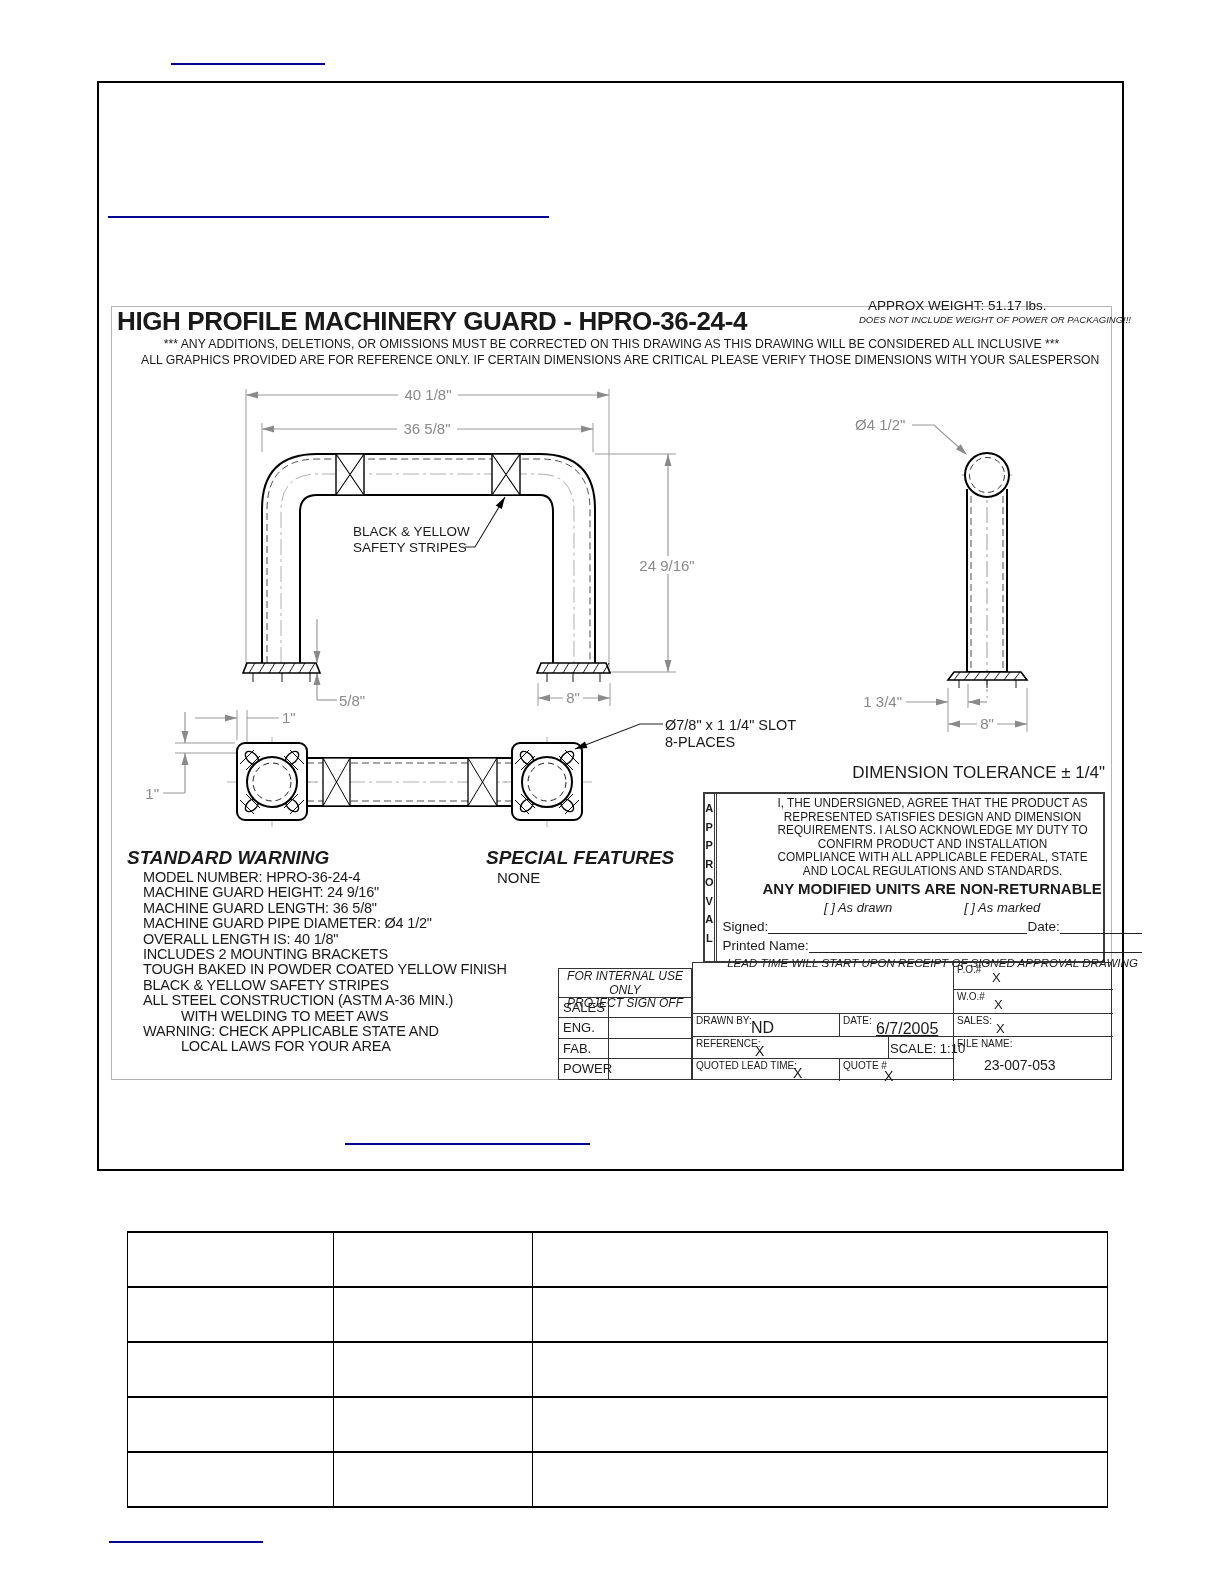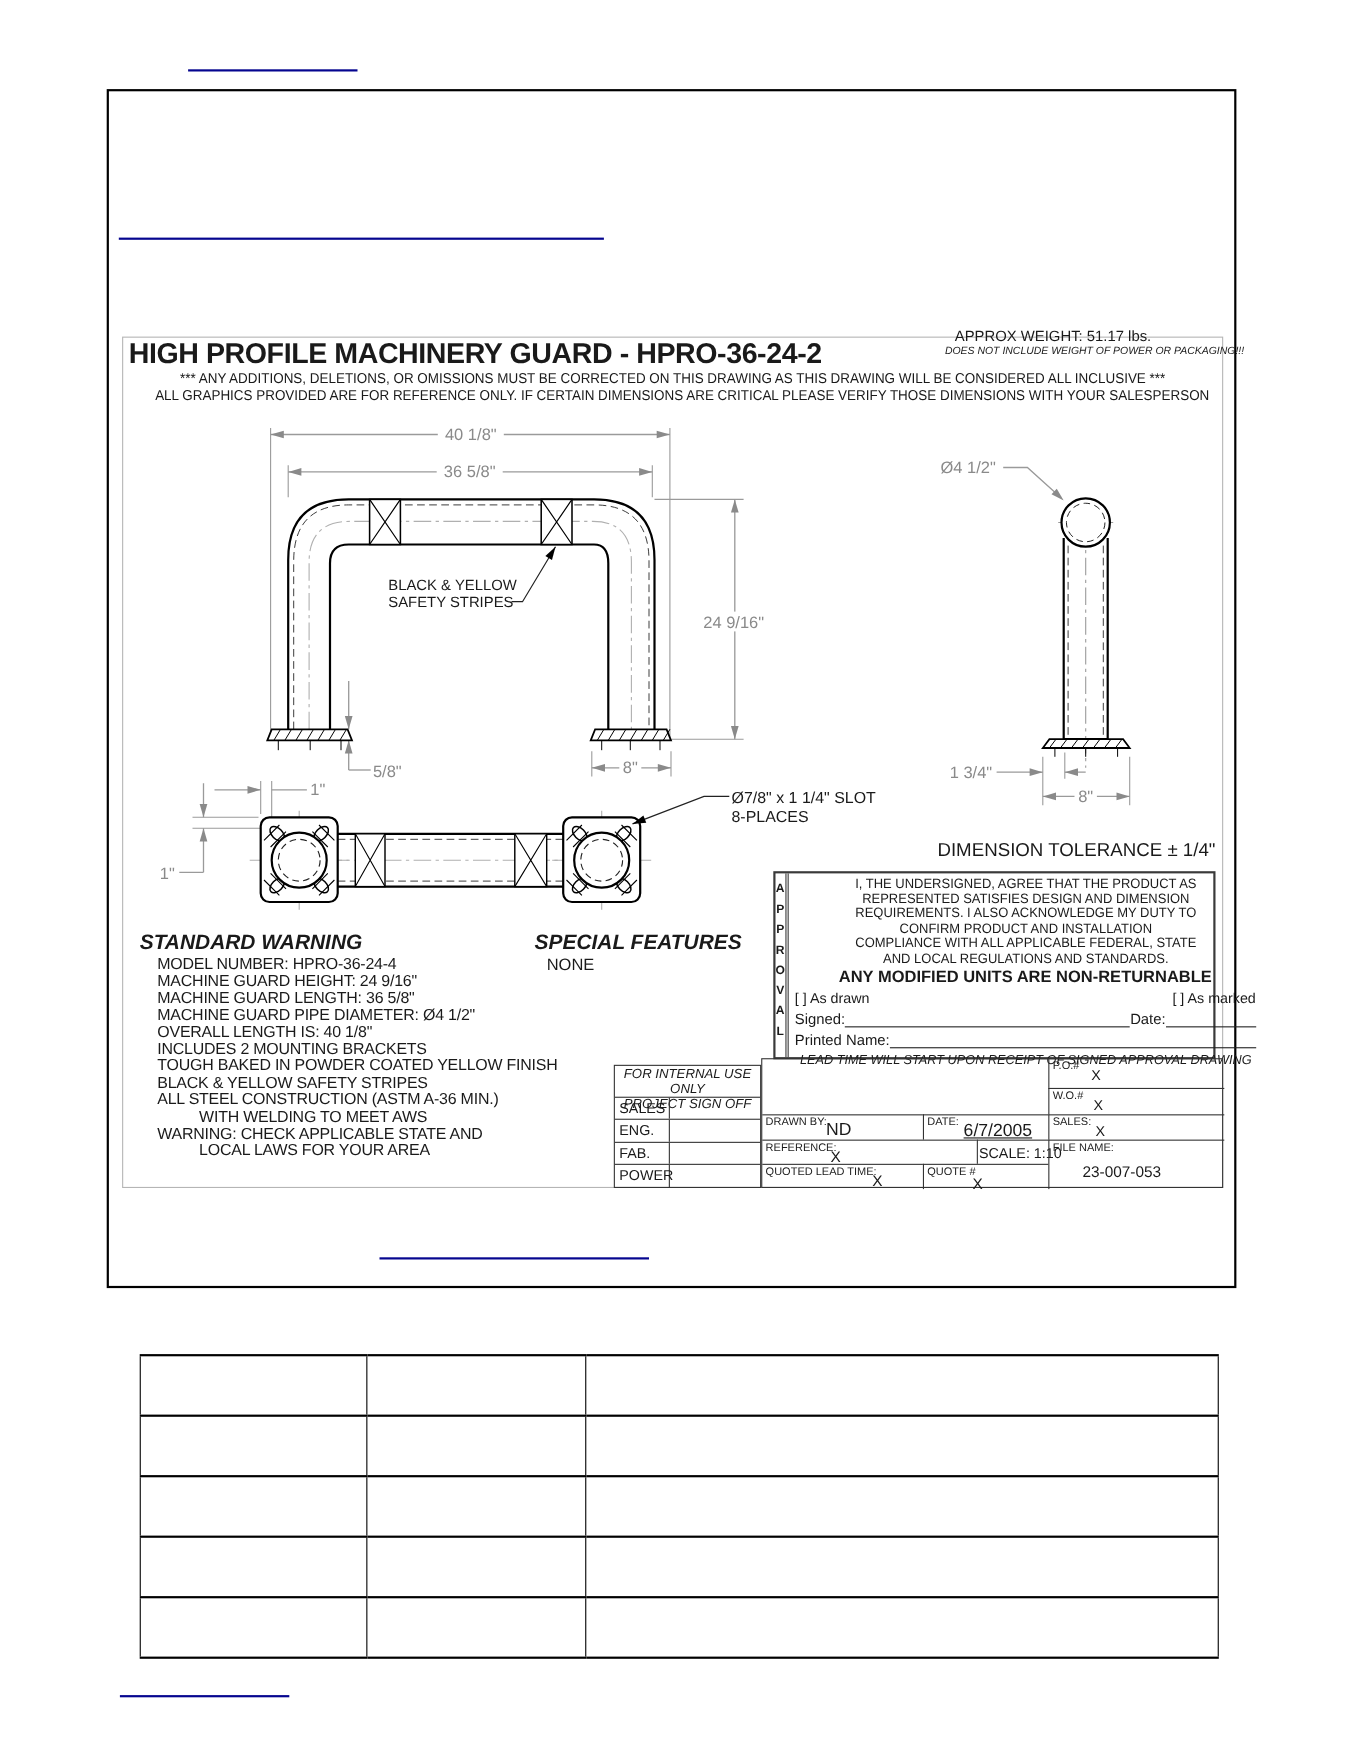--- a/index.html
+++ b/index.html
@@ -19,21 +19,21 @@
   .feat-list{position:absolute;left:143px;top:870px;font-size:14.5px;line-height:15.4px;letter-spacing:-0.2px;white-space:nowrap;}
   .feat-list .ind1{padding-left:38px;}
   .none{position:absolute;left:497px;top:869px;font-size:15px;}
   
   .approval{position:absolute;left:703px;top:792px;width:402px;height:171px;border:2px solid #3a3a3a;display:flex;box-sizing:border-box;}
   .appr-letters{width:21px;border-right:3px double #3a3a3a;display:flex;flex-direction:column;align-items:center;padding-top:5px;}
   .appr-letters span{font-size:11px;font-weight:bold;line-height:18.5px;}
   .appr-body{flex:1;padding:3px 6px 2px 6px;display:flex;flex-direction:column;}
   .appr-line{font-size:12.3px;line-height:13.6px;text-align:center;transform:scaleX(.96);transform-origin:center;white-space:nowrap;}
   .appr-bold{font-size:15px;font-weight:bold;text-align:center;margin-top:1px;white-space:nowrap;}
-  .appr-checks{display:flex;justify-content:space-between;gap:72px;font-size:13px;margin-top:3px;}
+  .appr-checks{display:flex;justify-content:center;gap:72px;font-size:13px;margin-top:3px;font-style:italic;}
   .appr-sig{display:flex;align-items:flex-end;font-size:13.5px;margin-top:4px;}
   .uline{border-bottom:1px solid #222;height:14px;}
   .appr-note{font-size:11.8px;font-style:italic;text-align:center;margin-top:3px;transform:scaleX(.98);white-space:nowrap;}
   
   .internal{position:absolute;left:558px;top:968px;width:134px;height:112px;border:1.5px solid #333;box-sizing:border-box;font-size:13px;}
   .int-head{height:29px;border-bottom:1px solid #333;font-style:italic;font-size:12px;text-align:center;line-height:13.5px;padding-top:1px;box-sizing:border-box;}
   .int-row{height:20.4px;border-bottom:1px solid #333;display:flex;box-sizing:border-box;}
   .int-row:last-child{border-bottom:none;}
   .int-label{width:50px;border-right:1px solid #333;padding:2px 0 0 4px;box-sizing:border-box;}
   
@@ -53,21 +53,21 @@
 
 <div class="link-line" style="left:171px;top:63px;width:154px;"></div>
 <div class="link-line" style="left:108px;top:216px;width:441px;"></div>
 <div class="link-line" style="left:345px;top:1143px;width:245px;"></div>
 <div class="link-line" style="left:109px;top:1541px;width:154px;"></div>
 
 <div class="outer-box"></div>
 
 <div class="frame"></div>
 
-<div class="dwg-title">HIGH PROFILE MACHINERY GUARD - HPRO-36-24-2</div>
+<div class="dwg-title">HIGH PROFILE MACHINERY GUARD - HPRO-36-24-4</div>
 
 <div class="weight">
   <div class="w1">APPROX WEIGHT: 51.17 lbs.</div>
   <div class="w2">DOES NOT INCLUDE WEIGHT OF POWER OR PACKAGING!!!</div>
 </div>
 
 <div class="notes">
   <div>*** ANY ADDITIONS, DELETIONS, OR OMISSIONS MUST BE CORRECTED ON THIS DRAWING AS THIS DRAWING WILL BE CONSIDERED ALL INCLUSIVE ***</div>
   <div>ALL GRAPHICS PROVIDED ARE FOR REFERENCE ONLY. IF CERTAIN DIMENSIONS ARE CRITICAL PLEASE VERIFY THOSE DIMENSIONS WITH YOUR SALESPERSON</div>
 </div>

